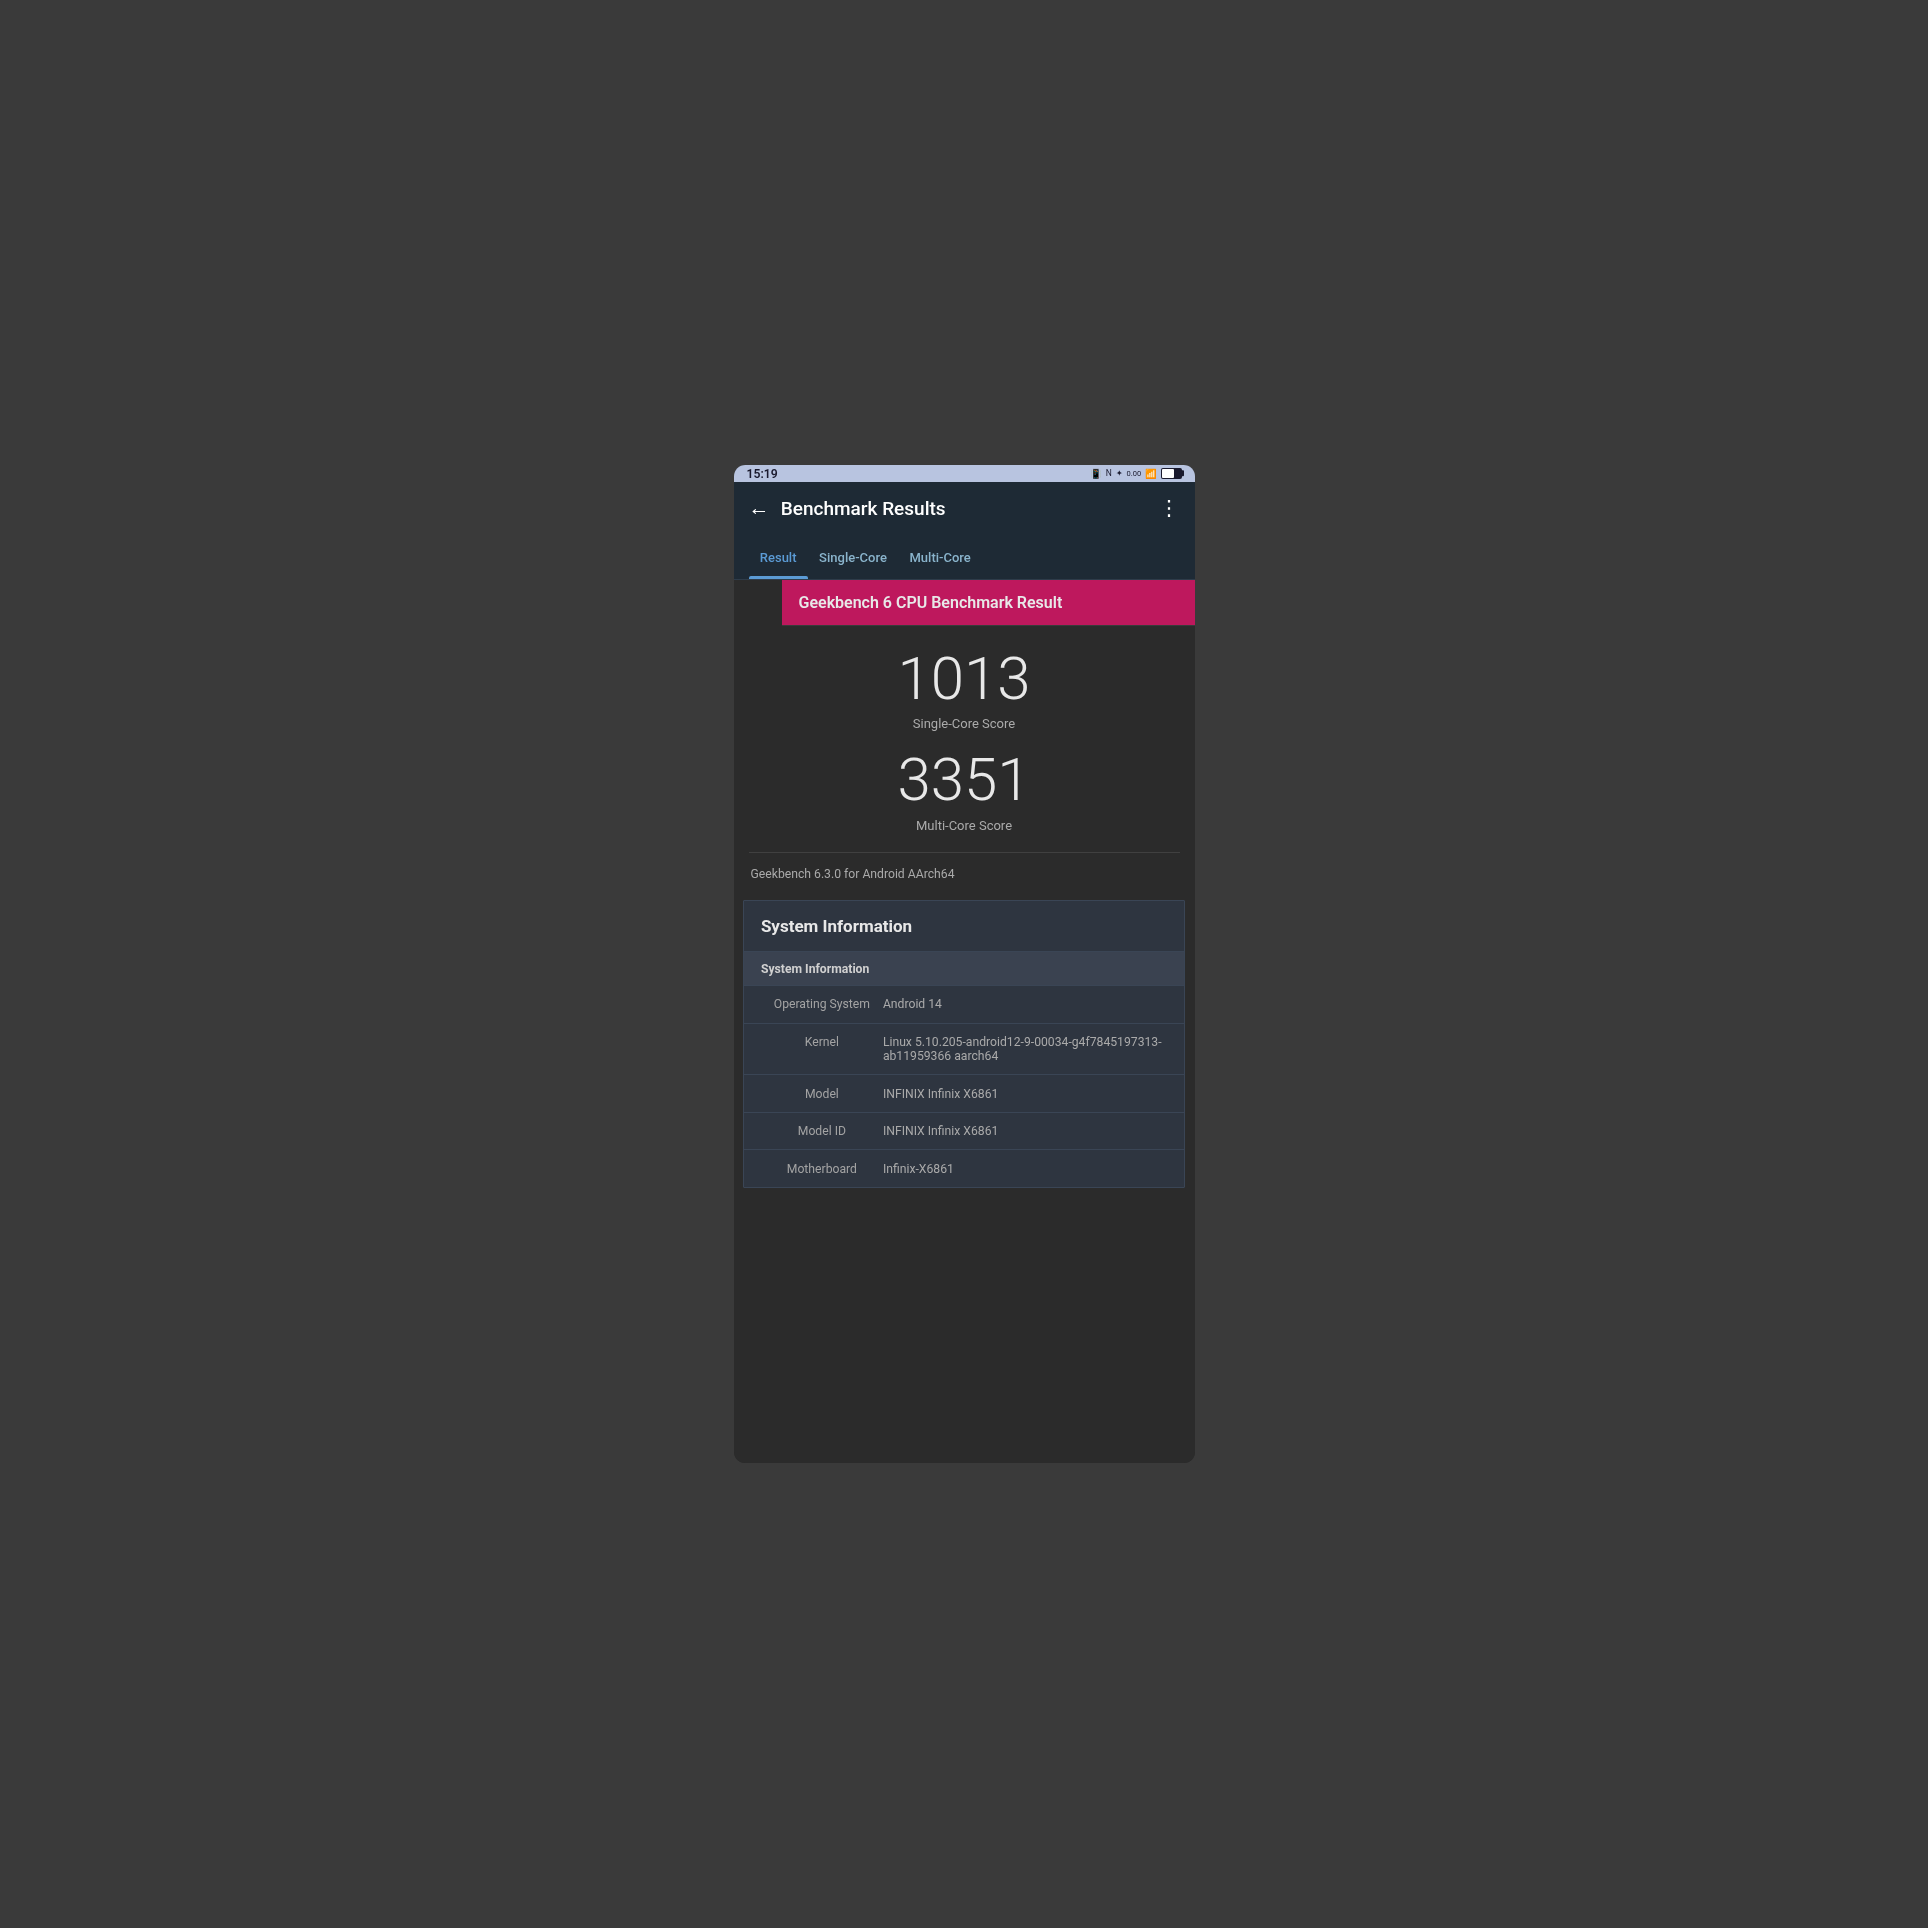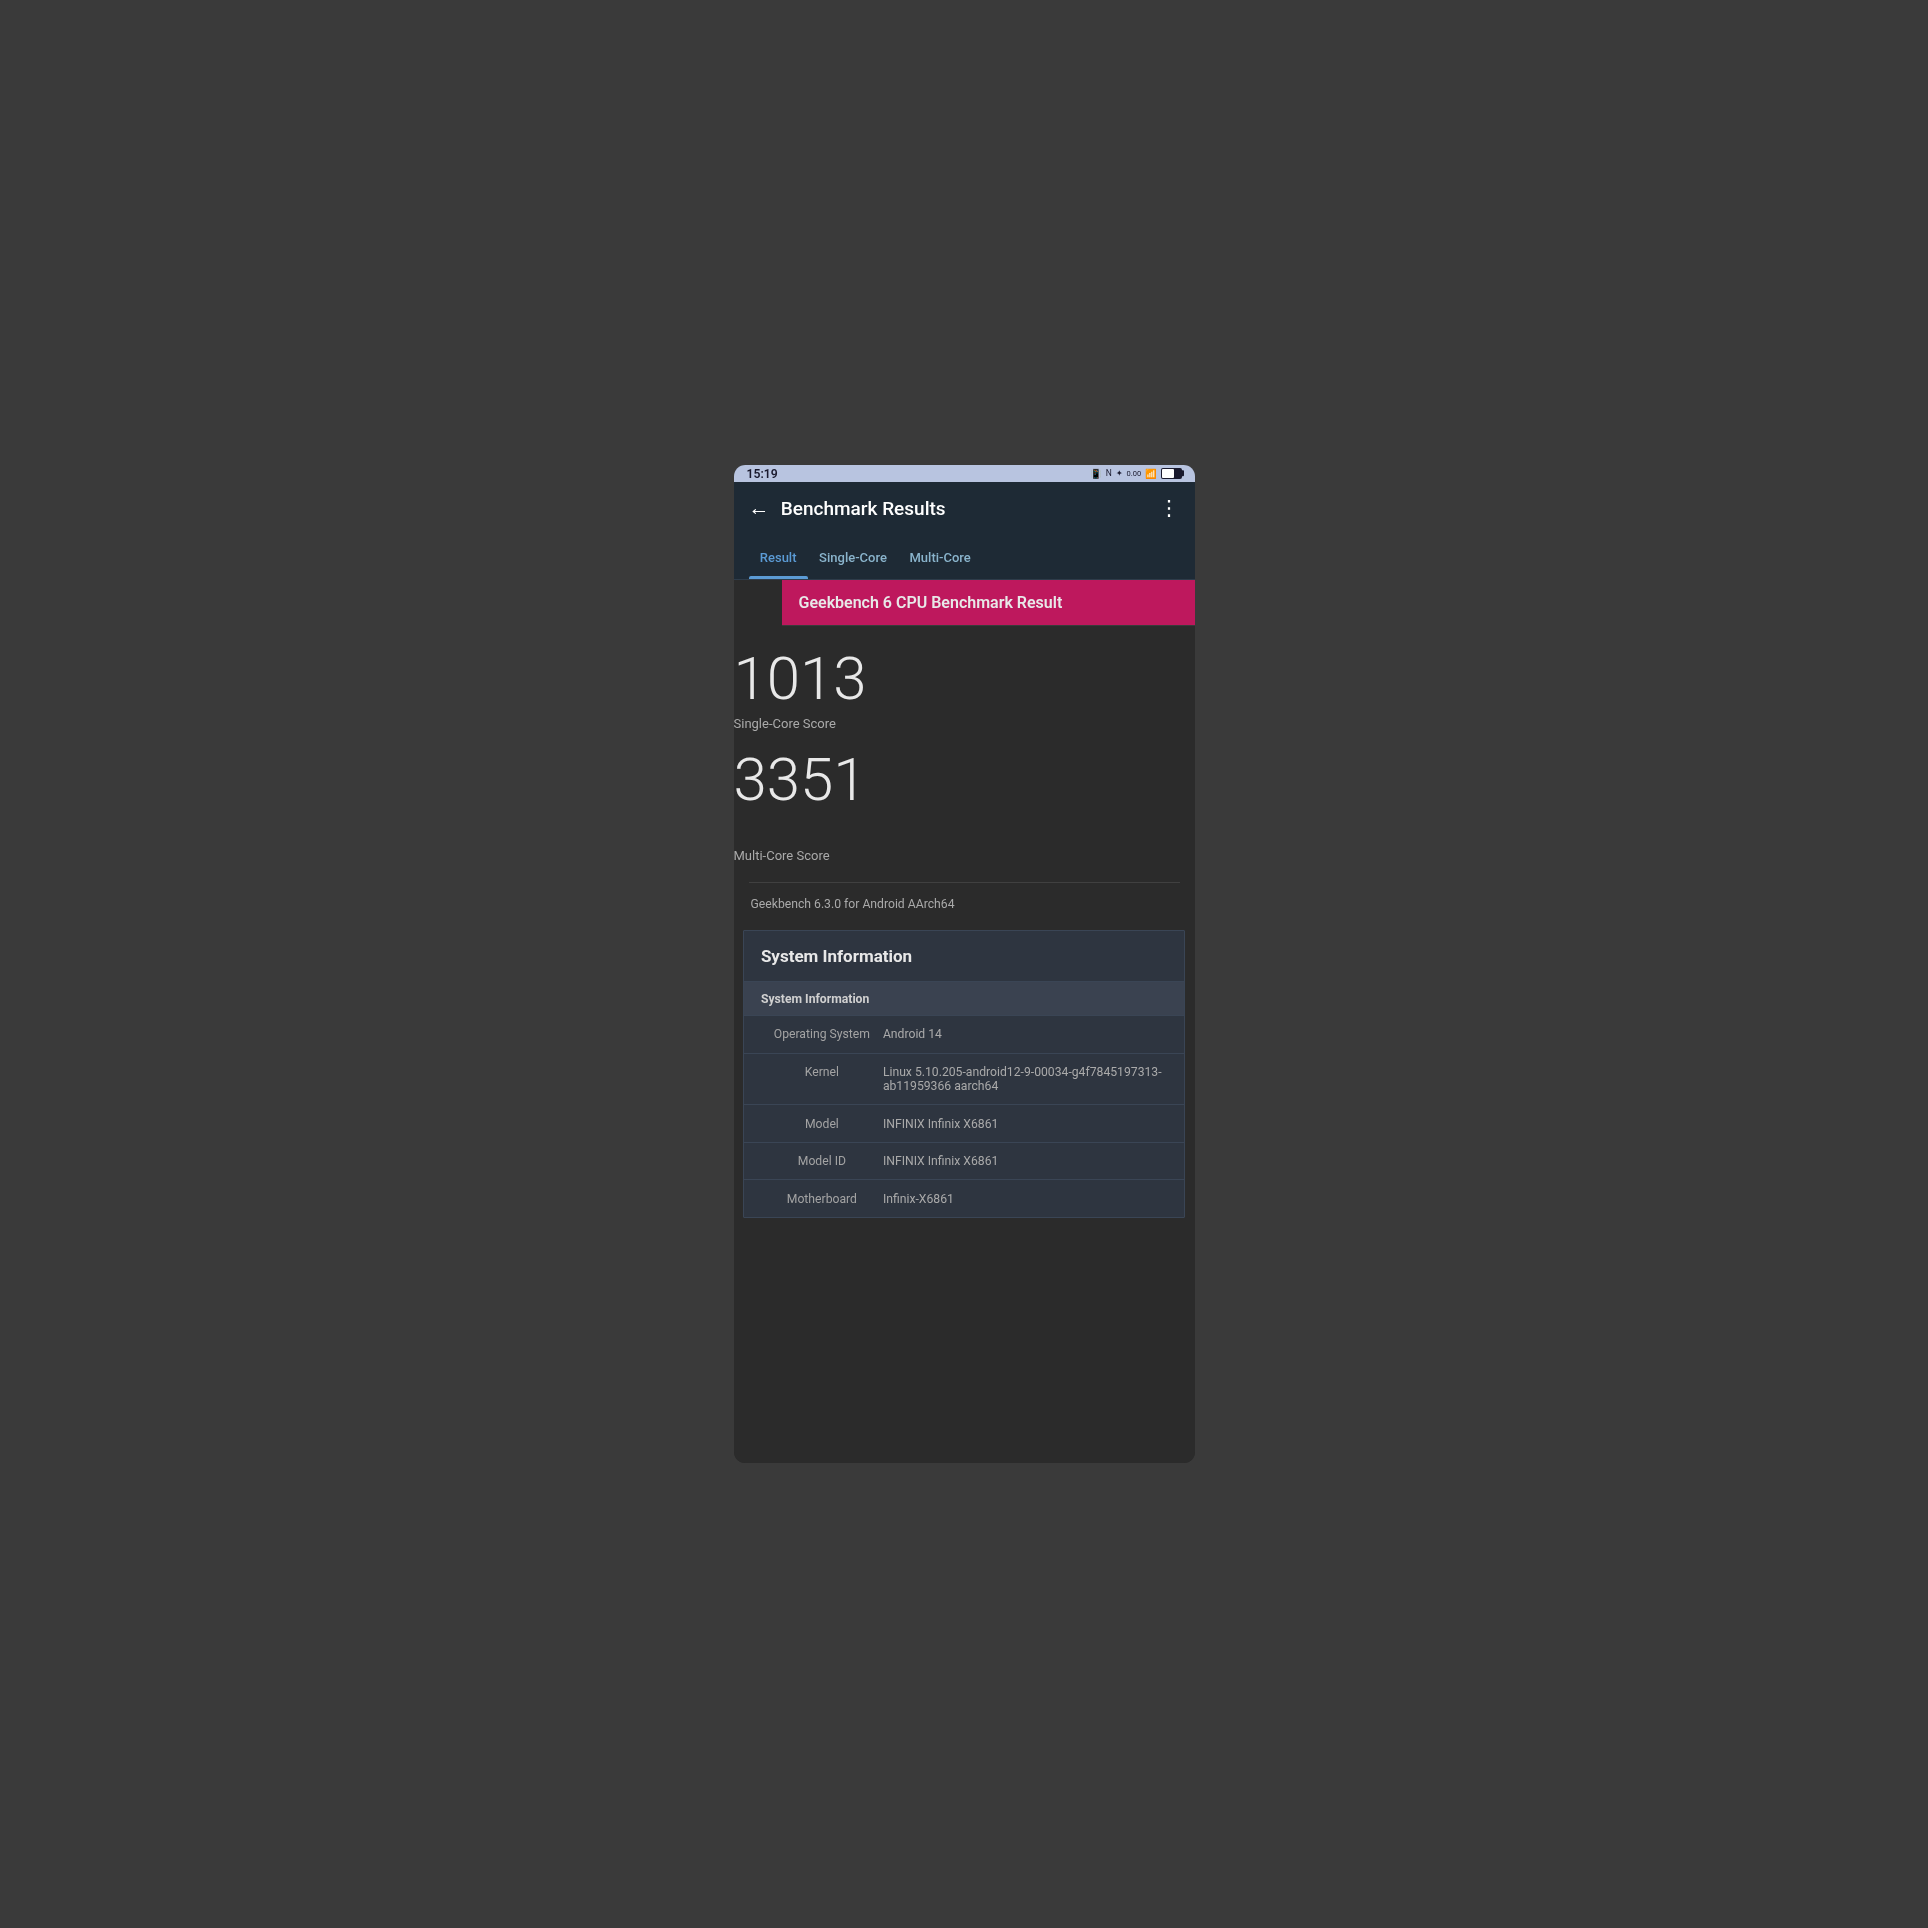--- a/index.html
+++ b/index.html
@@ -179,21 +179,21 @@
       color: #e8e8e8;
       font-size: 16px;
       font-weight: 600;
     }
 
     
     .score-section {
       padding: 22.6px 0 19px;
       display: flex;
       flex-direction: column;
-      align-items: flex-start;
+      align-items: center;
     }
 
     .score-value {
       font-size: 60px;
       font-weight: 300;
       color: #e8e8e8;
       line-height: 1;
       margin-bottom: 7.5px;
     }
 
@@ -313,21 +313,21 @@
 
     <div class="result-header">
       <span class="result-header-title">Geekbench 6 CPU Benchmark Result</span>
     </div>
 
     <div class="score-section">
       <span class="score-value">1013</span>
       <span class="score-label">Single-Core Score</span>
     </div>
 
-    <div class="score-section" style="padding-top: 0; gap: 30px;">
+    <div class="score-section" style="padding-top: 0;">
       <span class="score-value">3351</span>
       <span class="score-label">Multi-Core Score</span>
     </div>
 
     <div class="divider"></div>
 
     <div class="version-text">Geekbench 6.3.0 for Android AArch64</div>
 
     <div class="system-info-card">
       <div class="system-info-card-header">

